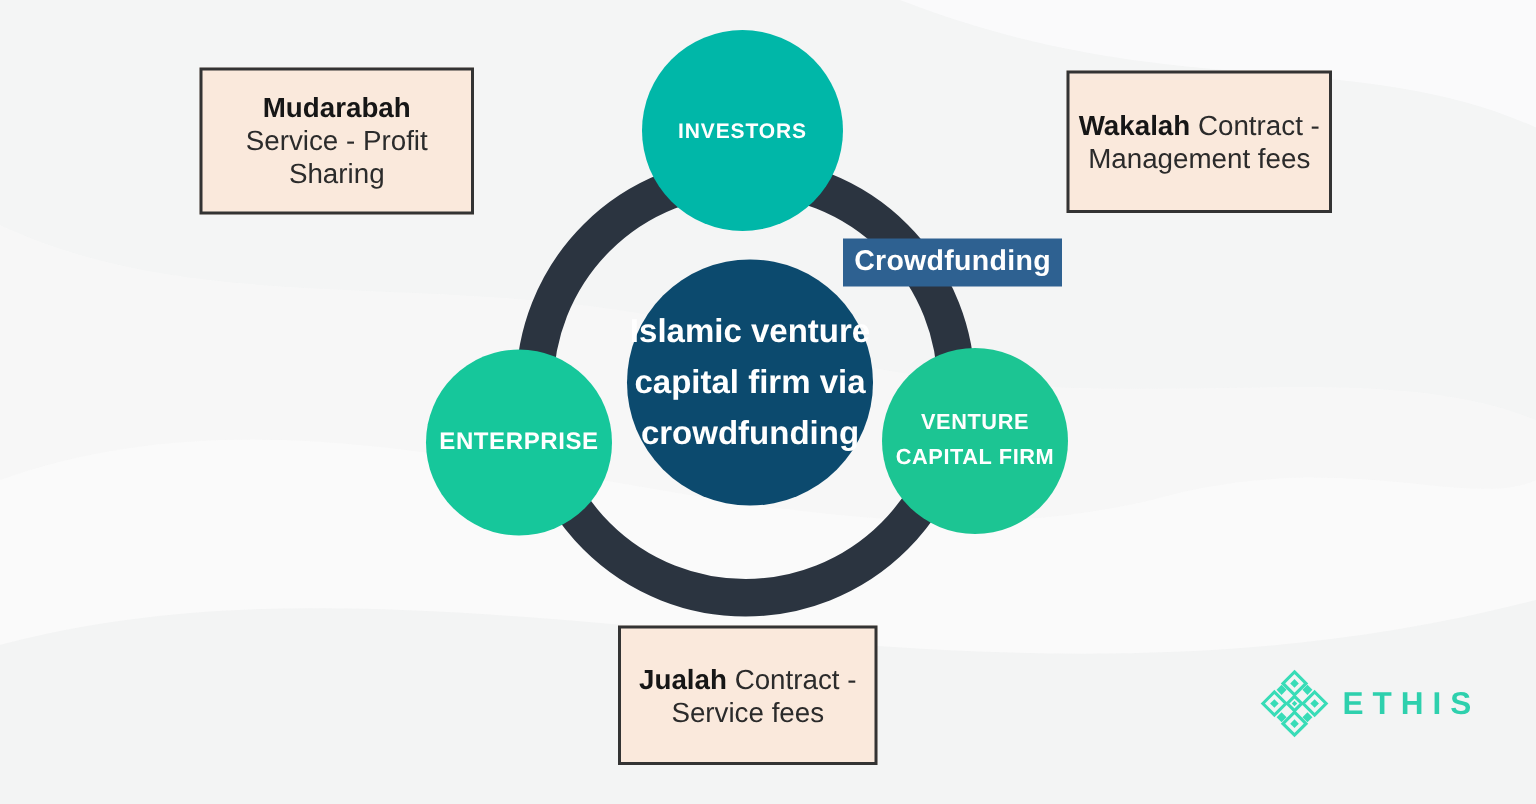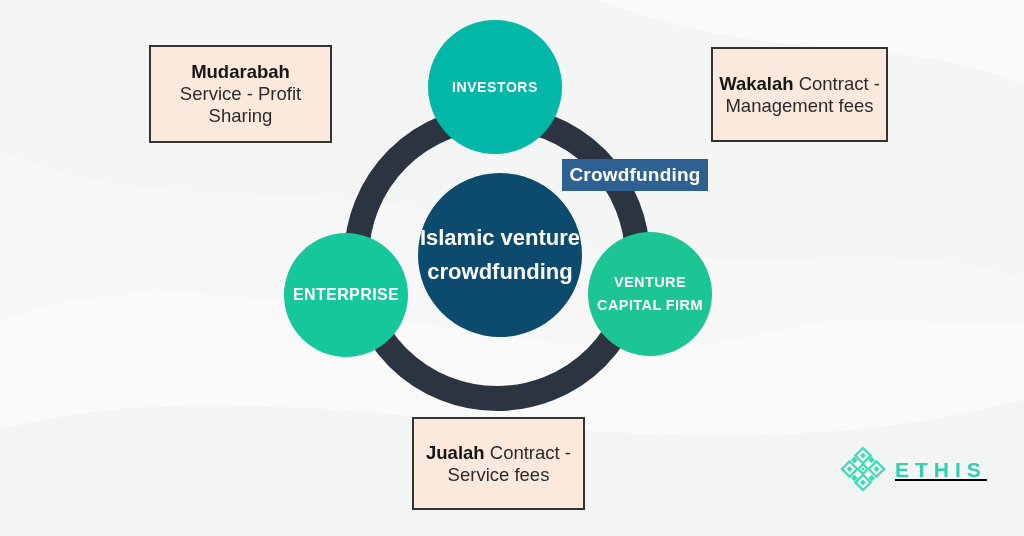--- a/index.html
+++ b/index.html
@@ -36,26 +36,26 @@
   }
 
   
   .cbox {
     position:absolute; background:#fae9dc; border:2px solid #333333; box-sizing:border-box;
     display:flex; flex-direction:column; align-items:center; justify-content:center;
     text-align:center; color:#2b2b2b; font-size:18.5px; line-height:1.18; padding:0 2px;
   }
   .cbox .term { font-weight:700; color:#161616; }
   .cbox .term-block { display:block; }
-  .box-mudarabah { left:149px; top:45px;  width:183px; height:98px;text-align:center; }
+  .box-mudarabah { left:133px; top:45px;  width:183px; height:98px;text-align:center; }
   .box-wakalah   { left:711px; top:47px;  width:177px; height:95px; }
   .box-jualah    { left:412px; top:417px; width:173px; height:93px; }
 
   
-  .logo { position:absolute; left:840px; top:446px; height:46px; display:flex; align-items:center; gap:9px;text-decoration:underline; }
+  .logo { position:absolute; left:840px; top:446px; height:46px; display:flex; align-items:center; gap:9px; }
   .logo-word { color:#2ed0ad; font-weight:700; font-size:21px; letter-spacing:6px; line-height:1; }
 </style>
 </head>
 <body>
 
 <div class="canvas">
 
   <svg class="bg-waves" viewBox="0 0 1024 536" aria-hidden="true">
     <path d="M600 0 C 780 70, 900 30, 1024 85 L1024 0 Z" fill="#fbfbfc" opacity="0.8"></path>
     <path d="M0 150 C 150 220, 320 170, 520 230 C 720 290, 900 230, 1024 280 L1024 536 L0 536 Z" fill="#f7f8f8" opacity="0.8"></path>
@@ -73,20 +73,21 @@
     <span>VENTURE</span>
     <span>CAPITAL FIRM</span>
   </div>
 
   <div class="node node-enterprise">
     <span>ENTERPRISE</span>
   </div>
 
   <div class="node node-hub">
     <span>Islamic venture</span>
+    <span>capital firm via</span>
     <span>crowdfunding</span>
   </div>
 
   <div class="tag">
     <span>Crowdfunding</span>
   </div>
 
   <div class="cbox box-mudarabah">
     <div>
       <span class="term term-block">Mudarabah</span>

